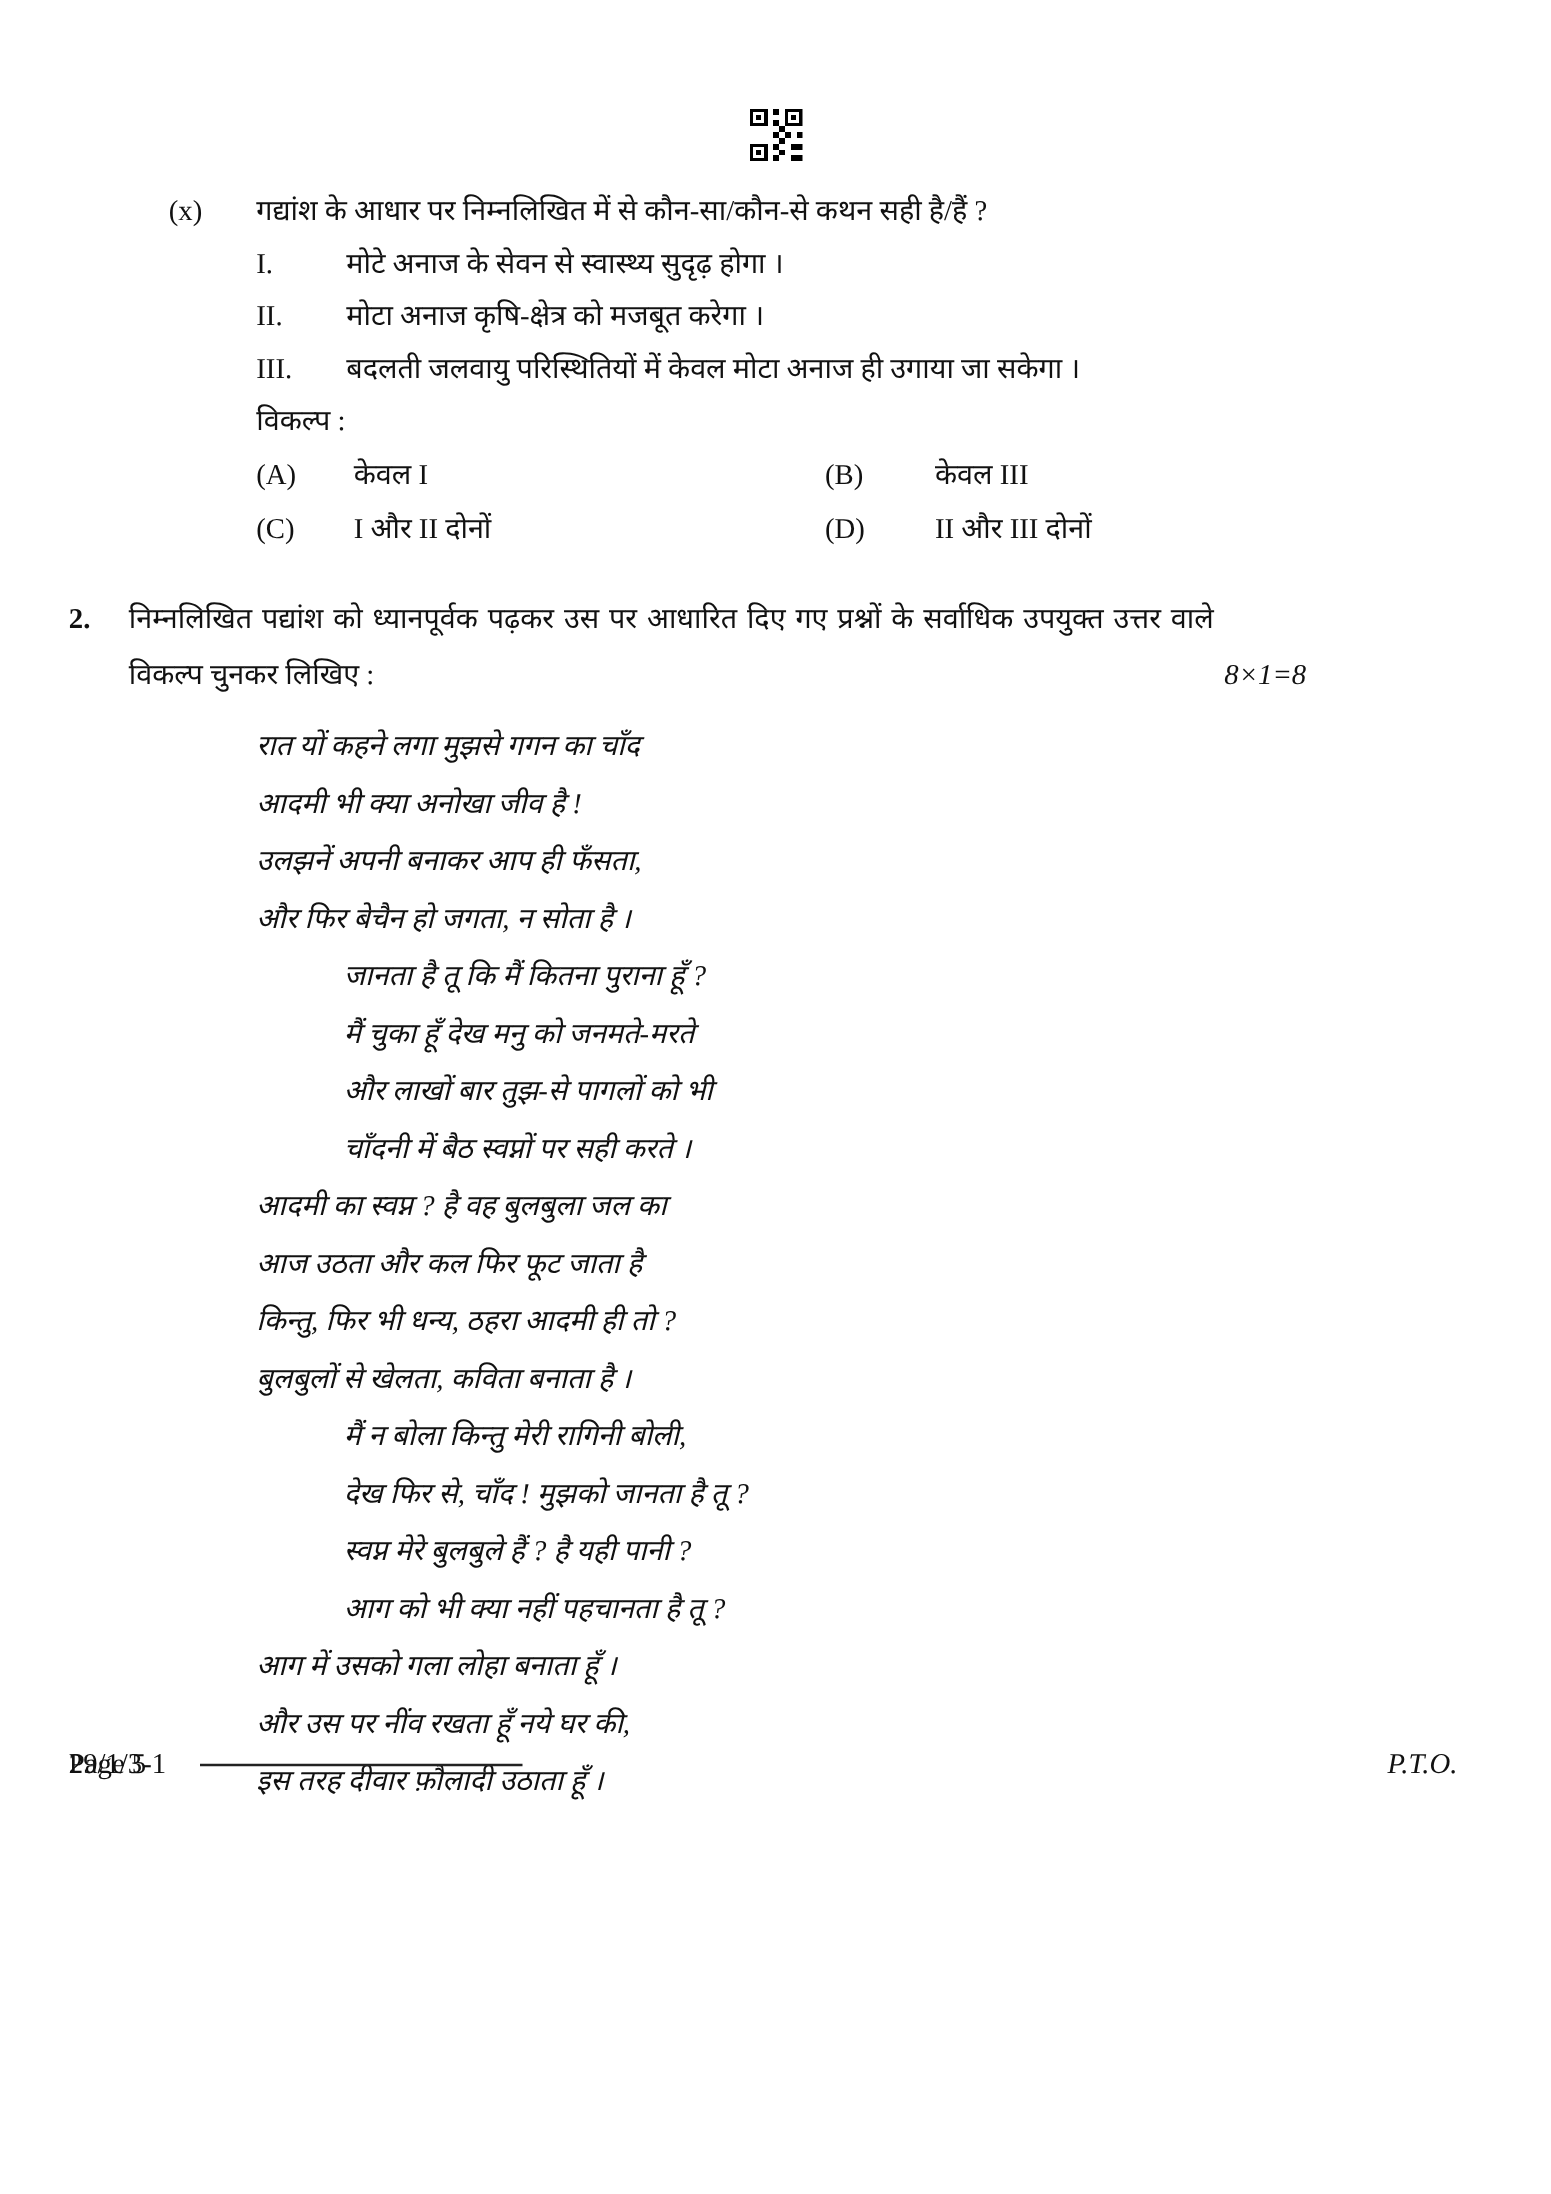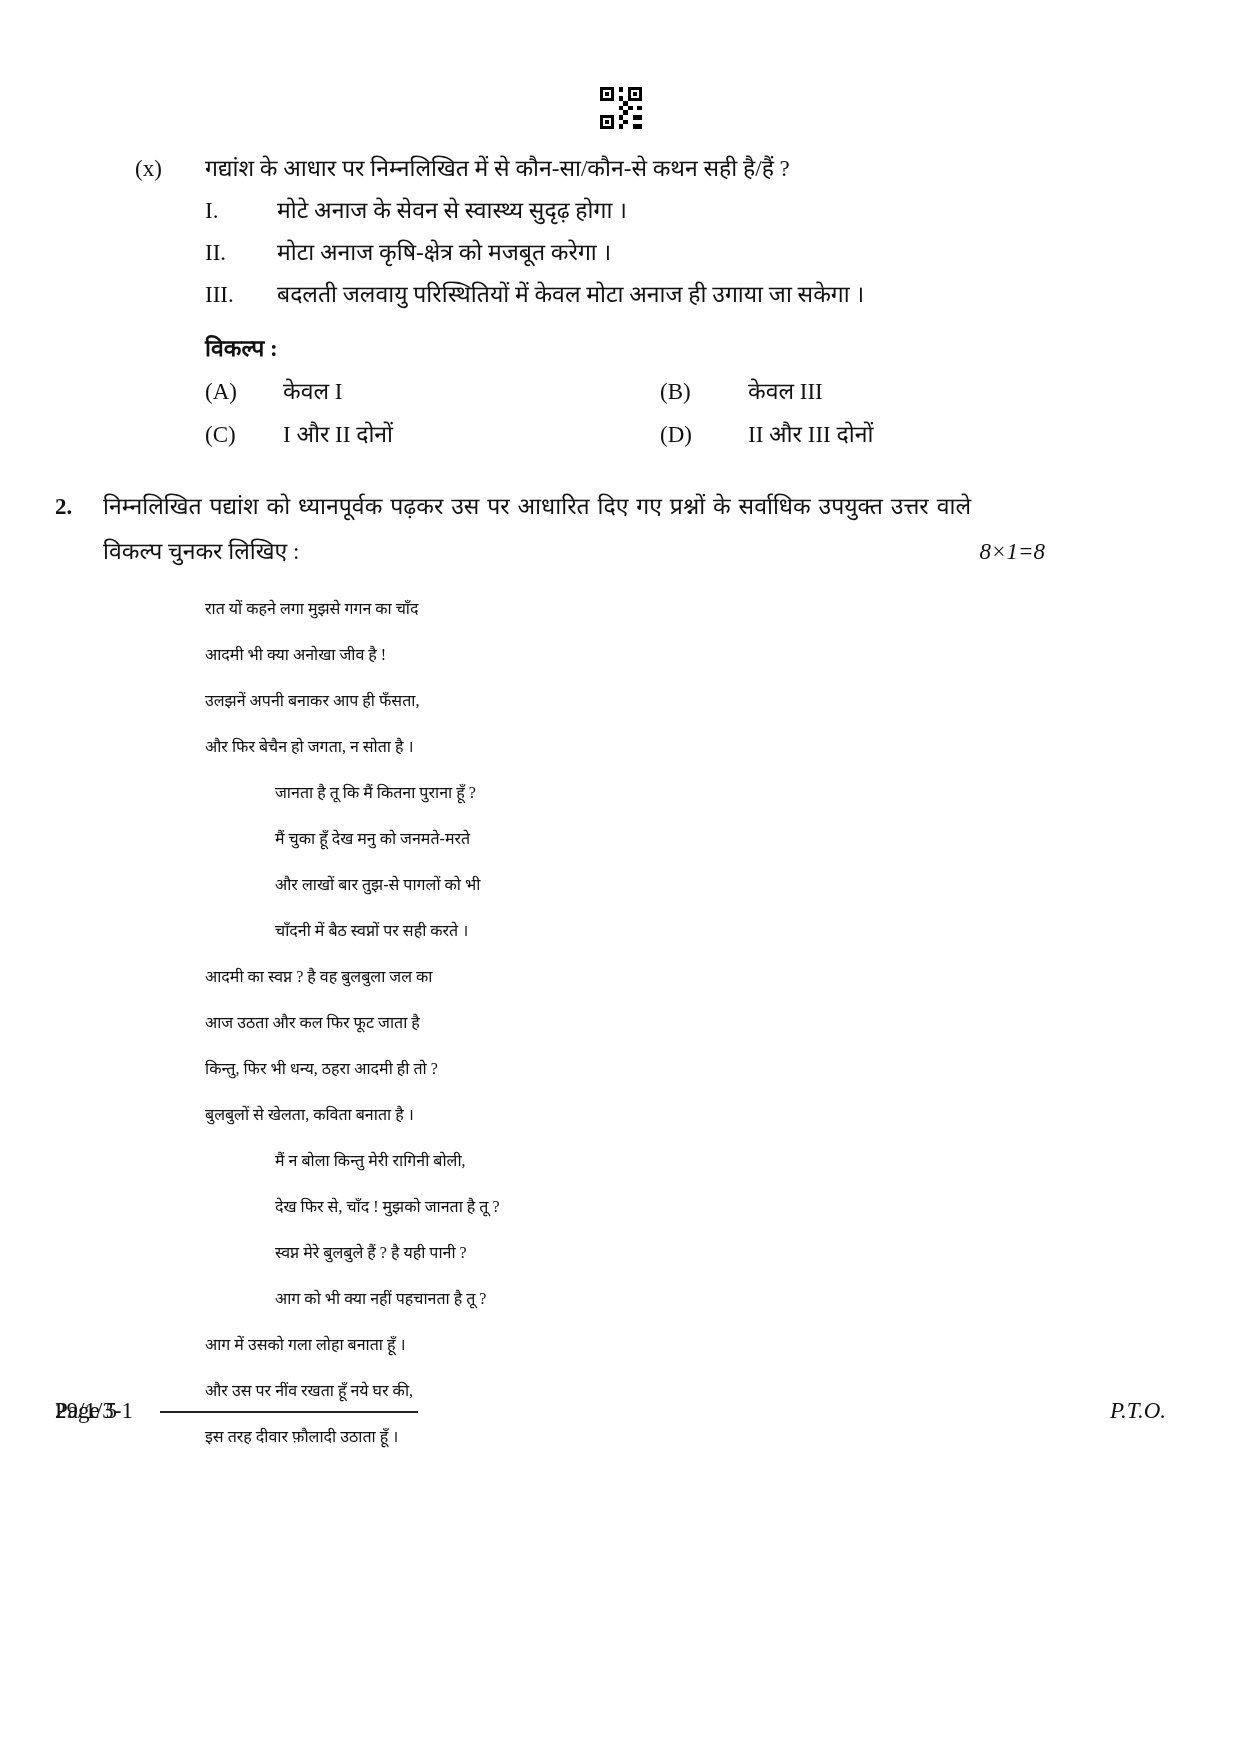--- a/index.html
+++ b/index.html
@@ -23,21 +23,21 @@
   .qx-block { margin: 16px 75px 0 135px; font-size: 23px; }
   .qx-row { display: flex; line-height: 42px; }
   .qx-label { flex: 0 0 70px; }
   .qx-text { flex: 1; }
 
   .statements { margin-left: 70px; }
   .statement-row { display: flex; line-height: 42px; }
   .statement-label { flex: 0 0 72px; }
   .statement-text { flex: 1; }
 
-  .options-heading { margin-left: 70px; font-weight: bold; line-height: 42px; margin-top: 12px; }
+  .options-heading { margin-left: 70px; font-weight: normal; line-height: 42px; }
 
   .options-grid {
     margin-left: 70px;
     display: grid;
     grid-template-columns: 455px auto;
     line-height: 43px;
   }
   .option { display: flex; }
   .option-label { flex: 0 0 78px; }
   .option-col2 .option-label { flex: 0 0 88px; }
@@ -47,21 +47,21 @@
     position: relative;
     margin: 28px 196px 0 55px;
     font-size: 23px;
     line-height: 45px;
   }
   .q2-number { position: absolute; left: 0; top: 0; font-weight: bold; }
   .q2-text { margin-left: 48px; width: 868px; text-align: justify; }
   .q2-marks { position: absolute; right: 0; bottom: 0; font-style: italic; }
 
   
-  .poem { margin: 12px 75px 0 205px; font-size: 16px; line-height: 46px; }
+  .poem { margin: 12px 75px 0 205px; font-size: 23px; line-height: 46px; font-style: italic; }
   .poem-line { white-space: nowrap; }
   .poem-line.indent { padding-left: 70px; }
 
   
   .footer {
     position: absolute;
     left: 55px;
     right: 75px;
     top: 1394px;
     height: 34px;

